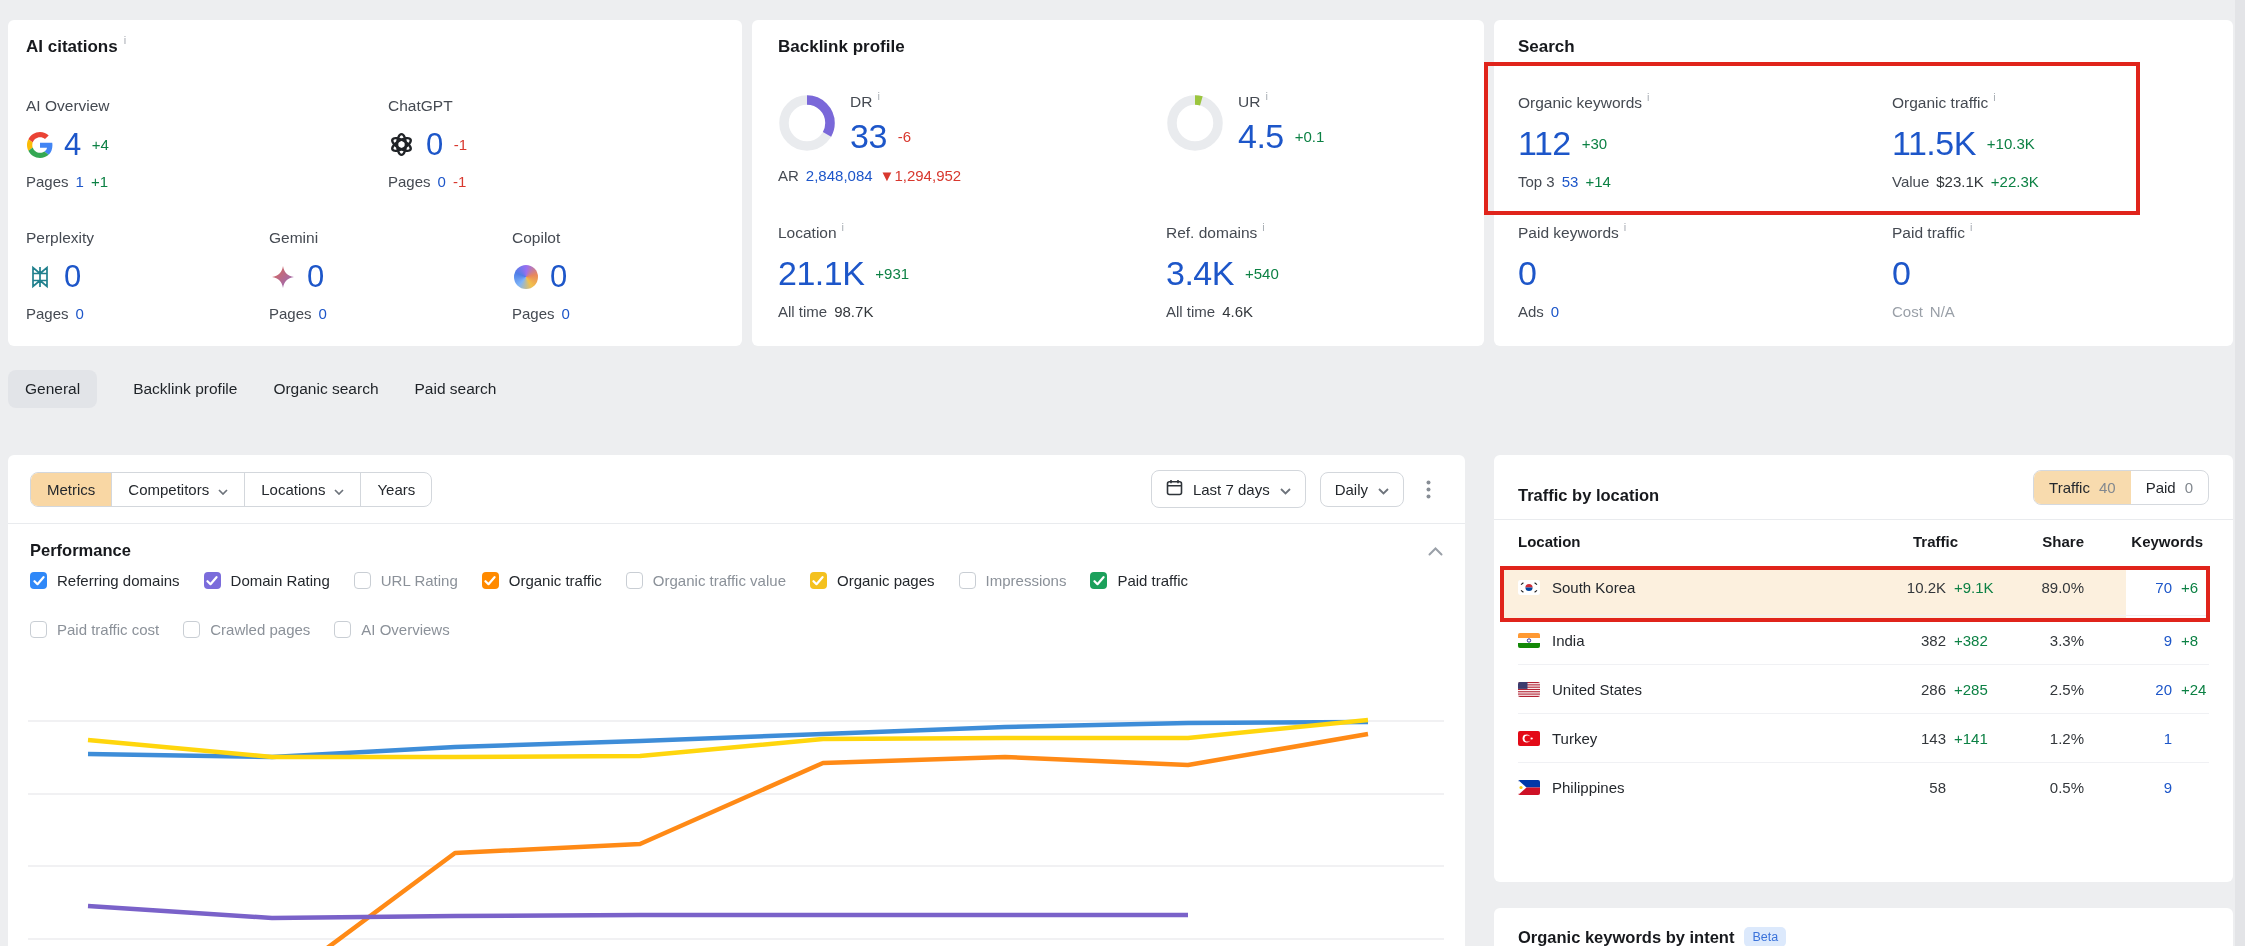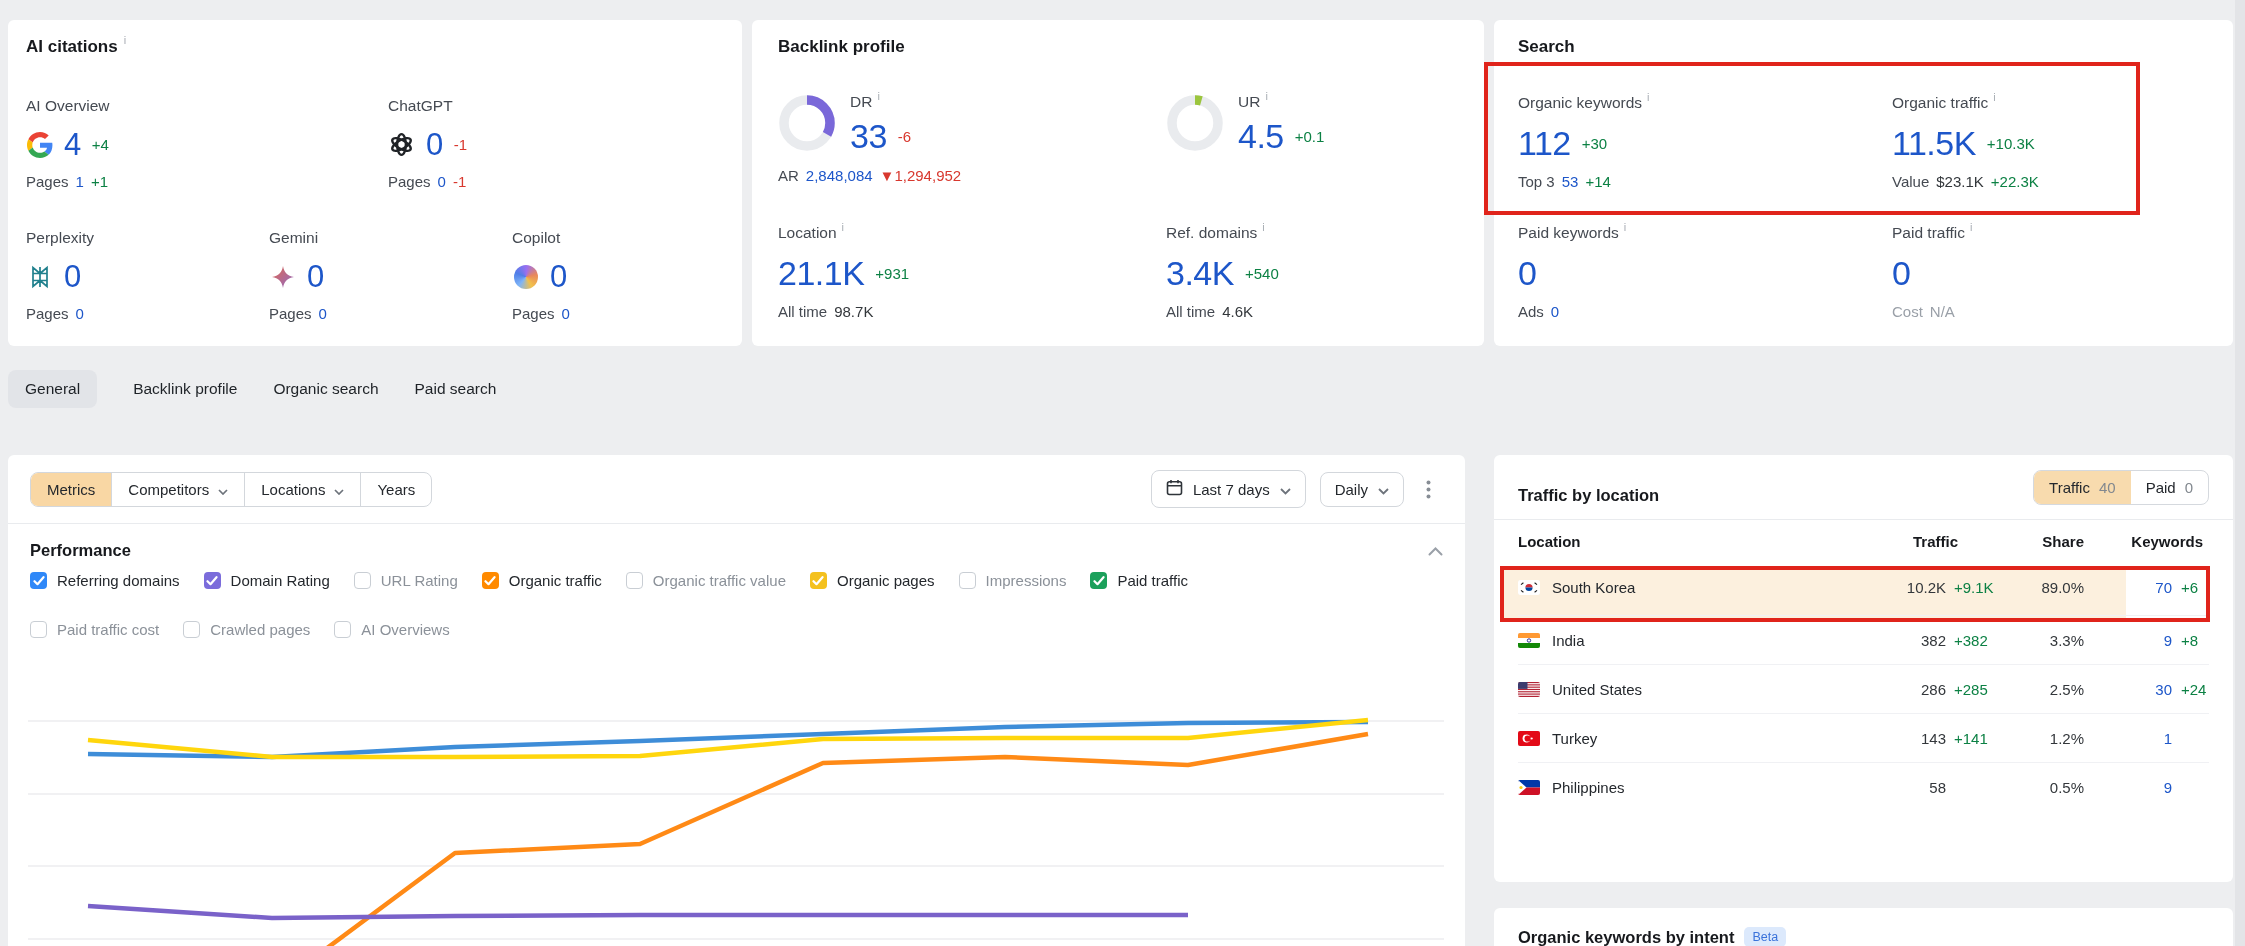--- a/index.html
+++ b/index.html
@@ -599,21 +599,21 @@
                   <rect width="9.5" height="6.9" fill="#3c3b6e"></rect>
                 </svg></span>
               <span class="name">United States</span>
             </div>
             <div class="c-traffic">
               <span class="t-dark">286</span>
               <span class="delta t-green">+285</span>
             </div>
             <div class="c-share t-dark">2.5%</div>
             <div class="c-kw">
-              <span class="t-blue">30</span>
+              <span class="t-blue">20</span>
               <span class="delta t-green">+24</span>
             </div>
           </div>
           <div class="loc-row">
             <div class="c-loc">
               <span class="flag"><svg viewBox="0 0 22 15" width="22" height="15">
                   <rect width="22" height="15" fill="#e30a17"></rect>
                   <circle cx="8.5" cy="7.5" r="3.9" fill="#fff"></circle>
                   <circle cx="9.6" cy="7.5" r="3.1" fill="#e30a17"></circle>
                   <circle cx="13.7" cy="7.5" r="1.1" fill="#fff"></circle>

